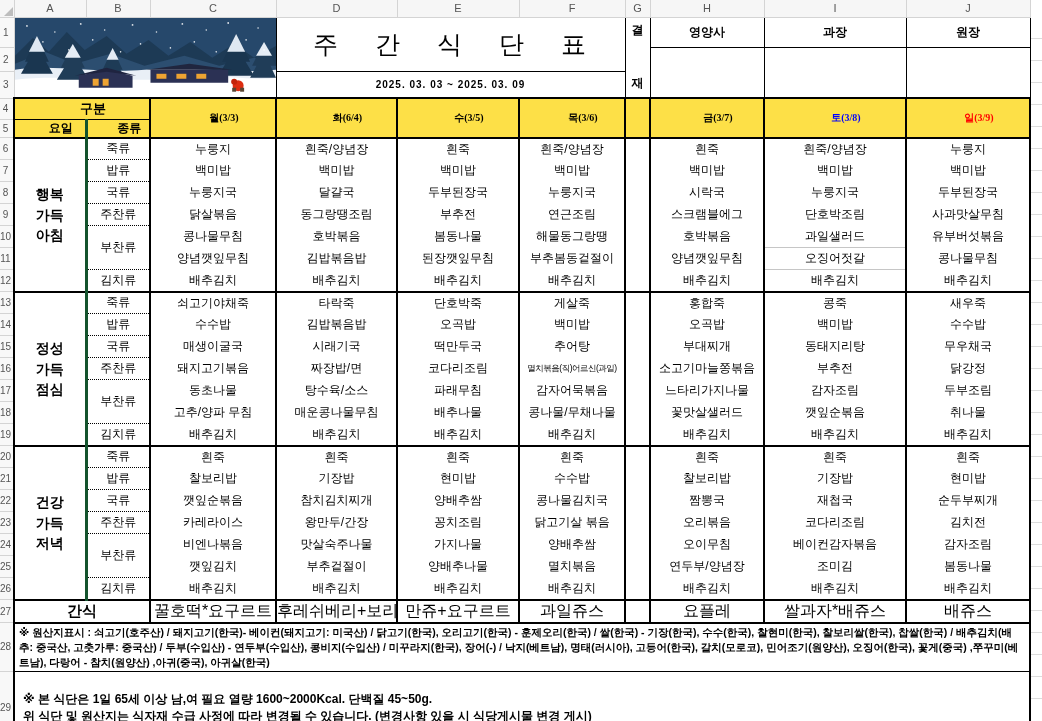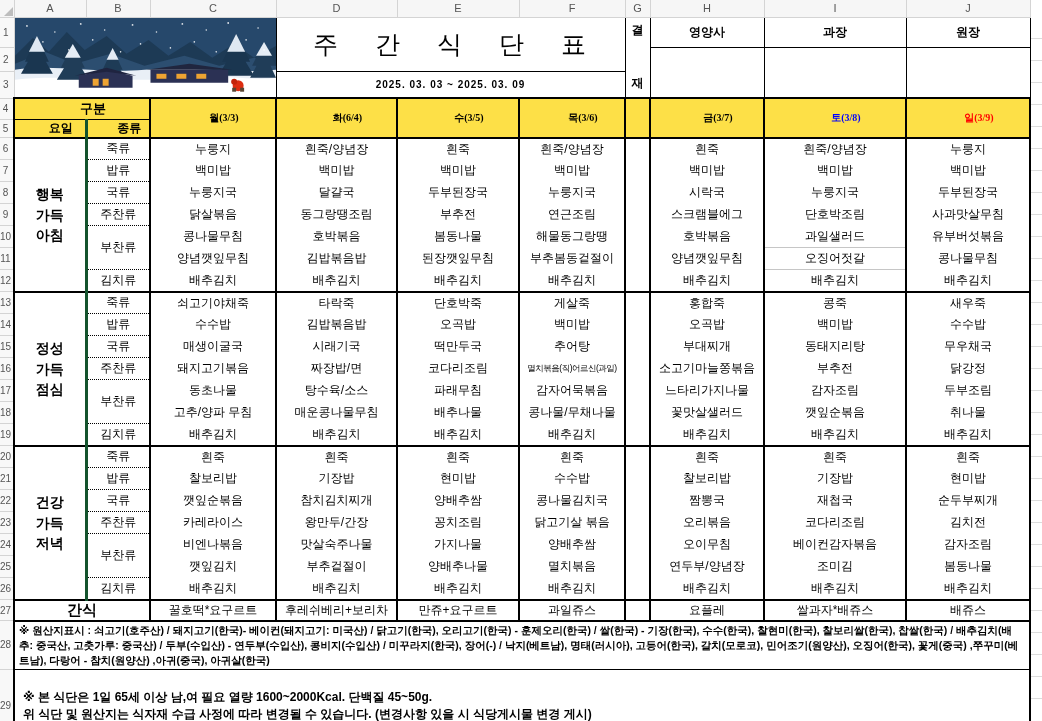--- a/index.html
+++ b/index.html
@@ -39,21 +39,21 @@
   .day-sat{color:#0000ff;}.day-sun{color:#ff0000;}
   .gubun{font-size:13px;font-weight:bold;}
   .subhdr{font-size:12px;font-weight:bold;}
   
   .meal{font-size:14px;font-weight:bold;line-height:1.45;white-space:pre-line;}
   .cat{font-size:12px;font-weight:normal;}
   .mc{font-size:12px;}
   .sm{font-size:8.5px;letter-spacing:-0.5px;}
   .hl{border-top:1px solid #c6c6c6;border-bottom:1px solid #c6c6c6;}
   .snacklbl{font-size:15px;font-weight:bold;}
-  .snackitem{font-size:12px;}
+  .snackitem{font-size:16px;}
   .origin{font-size:10.5px;font-weight:bold;text-align:left;white-space:normal;line-height:15px;vertical-align:top;}
   .origin .pad{padding:1px 4px;}
   .notice{font-size:12px;font-weight:bold;text-align:left;white-space:pre-line;line-height:17px;vertical-align:middle;}
   .notice .pad{padding:2px 8px;}
   
   .rightgrid{position:absolute;left:1031px;top:17px;width:11px;height:700px;
     background:repeating-linear-gradient(to bottom,#ffffff 0 21px,#dcdcdc 21px 22px);}
 </style>
 </head>
 <body>

